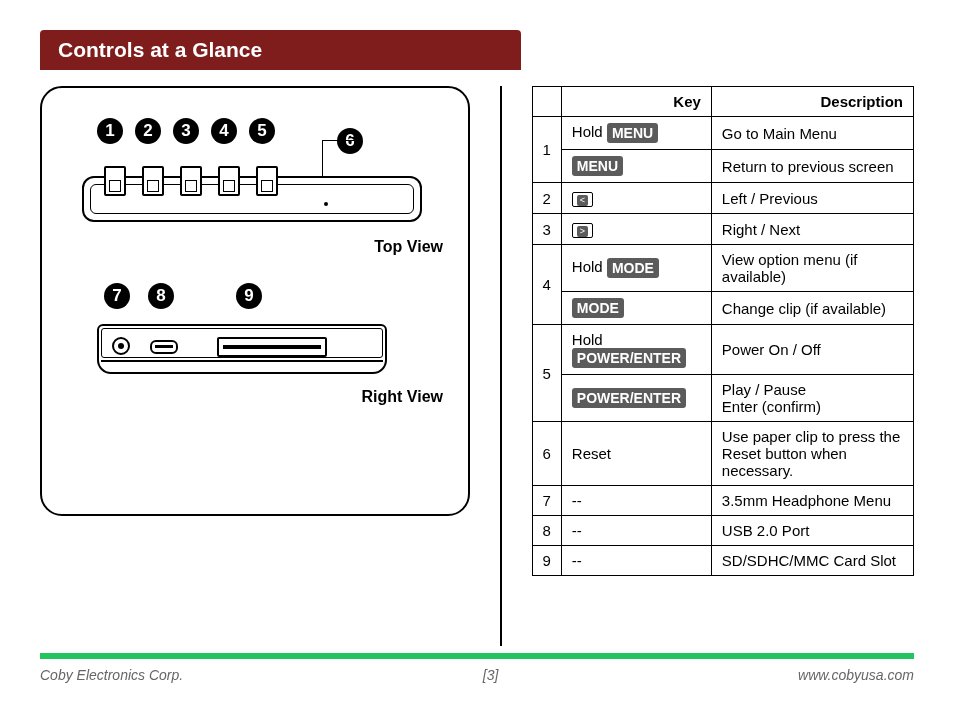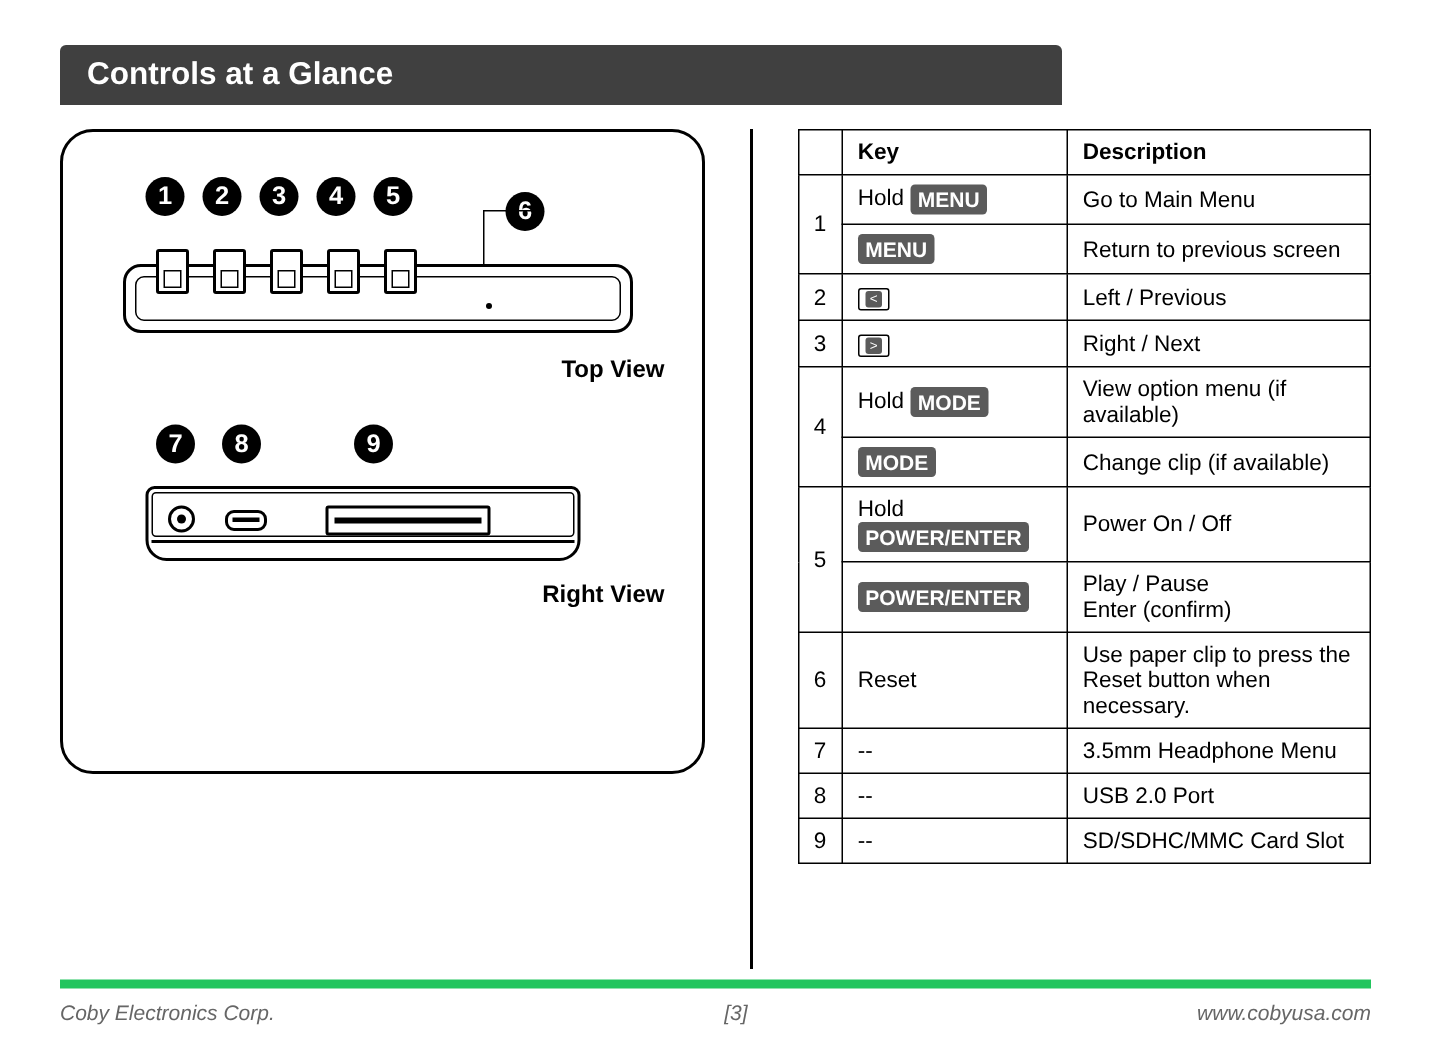--- a/index.html
+++ b/index.html
@@ -6,27 +6,27 @@
   body {
     font-family: Arial, Helvetica, sans-serif;
     background: #fff;
     color: #000;
     width: 954px;
     height: 703px;
     position: relative;
     padding: 30px 40px 20px 40px;
   }
   .title-bar {
-    background: #404040;
+    background: #7f1d1d;
     color: #fff;
     font-size: 21px;
     font-weight: bold;
     padding: 8px 18px;
     border-radius: 4px 4px 0 0;
-    width: 668px;
+    width: 481px;
     margin-bottom: 16px;
   }
   .content {
     display: flex;
     gap: 30px;
     align-items: stretch;
     height: 560px;
   }
   .diagram-panel {
     width: 430px;
@@ -117,21 +117,21 @@
     position: absolute; left: 115px; top: 8px; width: 110px; height: 20px;
     border: 2px solid #000; border-radius: 2px;
   }
   .sd::after { content:''; position:absolute; left:4px; top:6px; right:4px; height:4px; background:#000; }
   
   .right-view-label { position: absolute; top: 300px; right: 25px; font-weight: bold; font-size: 16px; }
   
   
   table { border-collapse: collapse; width: 100%; font-size: 15px; }
   th, td { border: 1.5px solid #000; padding: 6px 10px; text-align: left; vertical-align: middle; }
-  th { text-align: left; font-weight: bold; }
+  th { text-align: right; font-weight: bold; }
   th.k { width: 150px; }
   .num-cell { width: 28px; text-align: center; }
   .btn-label {
     display: inline-block; background: #5b5b5b; color: #fff;
     font-size: 14px; font-weight: bold; padding: 2px 5px; border-radius: 3px;
     vertical-align: middle;
   }
   .btn-arrow {
     display: inline-block; border: 1.5px solid #000;
     padding: 0px 4px; font-size: 11px; border-radius: 2px;

